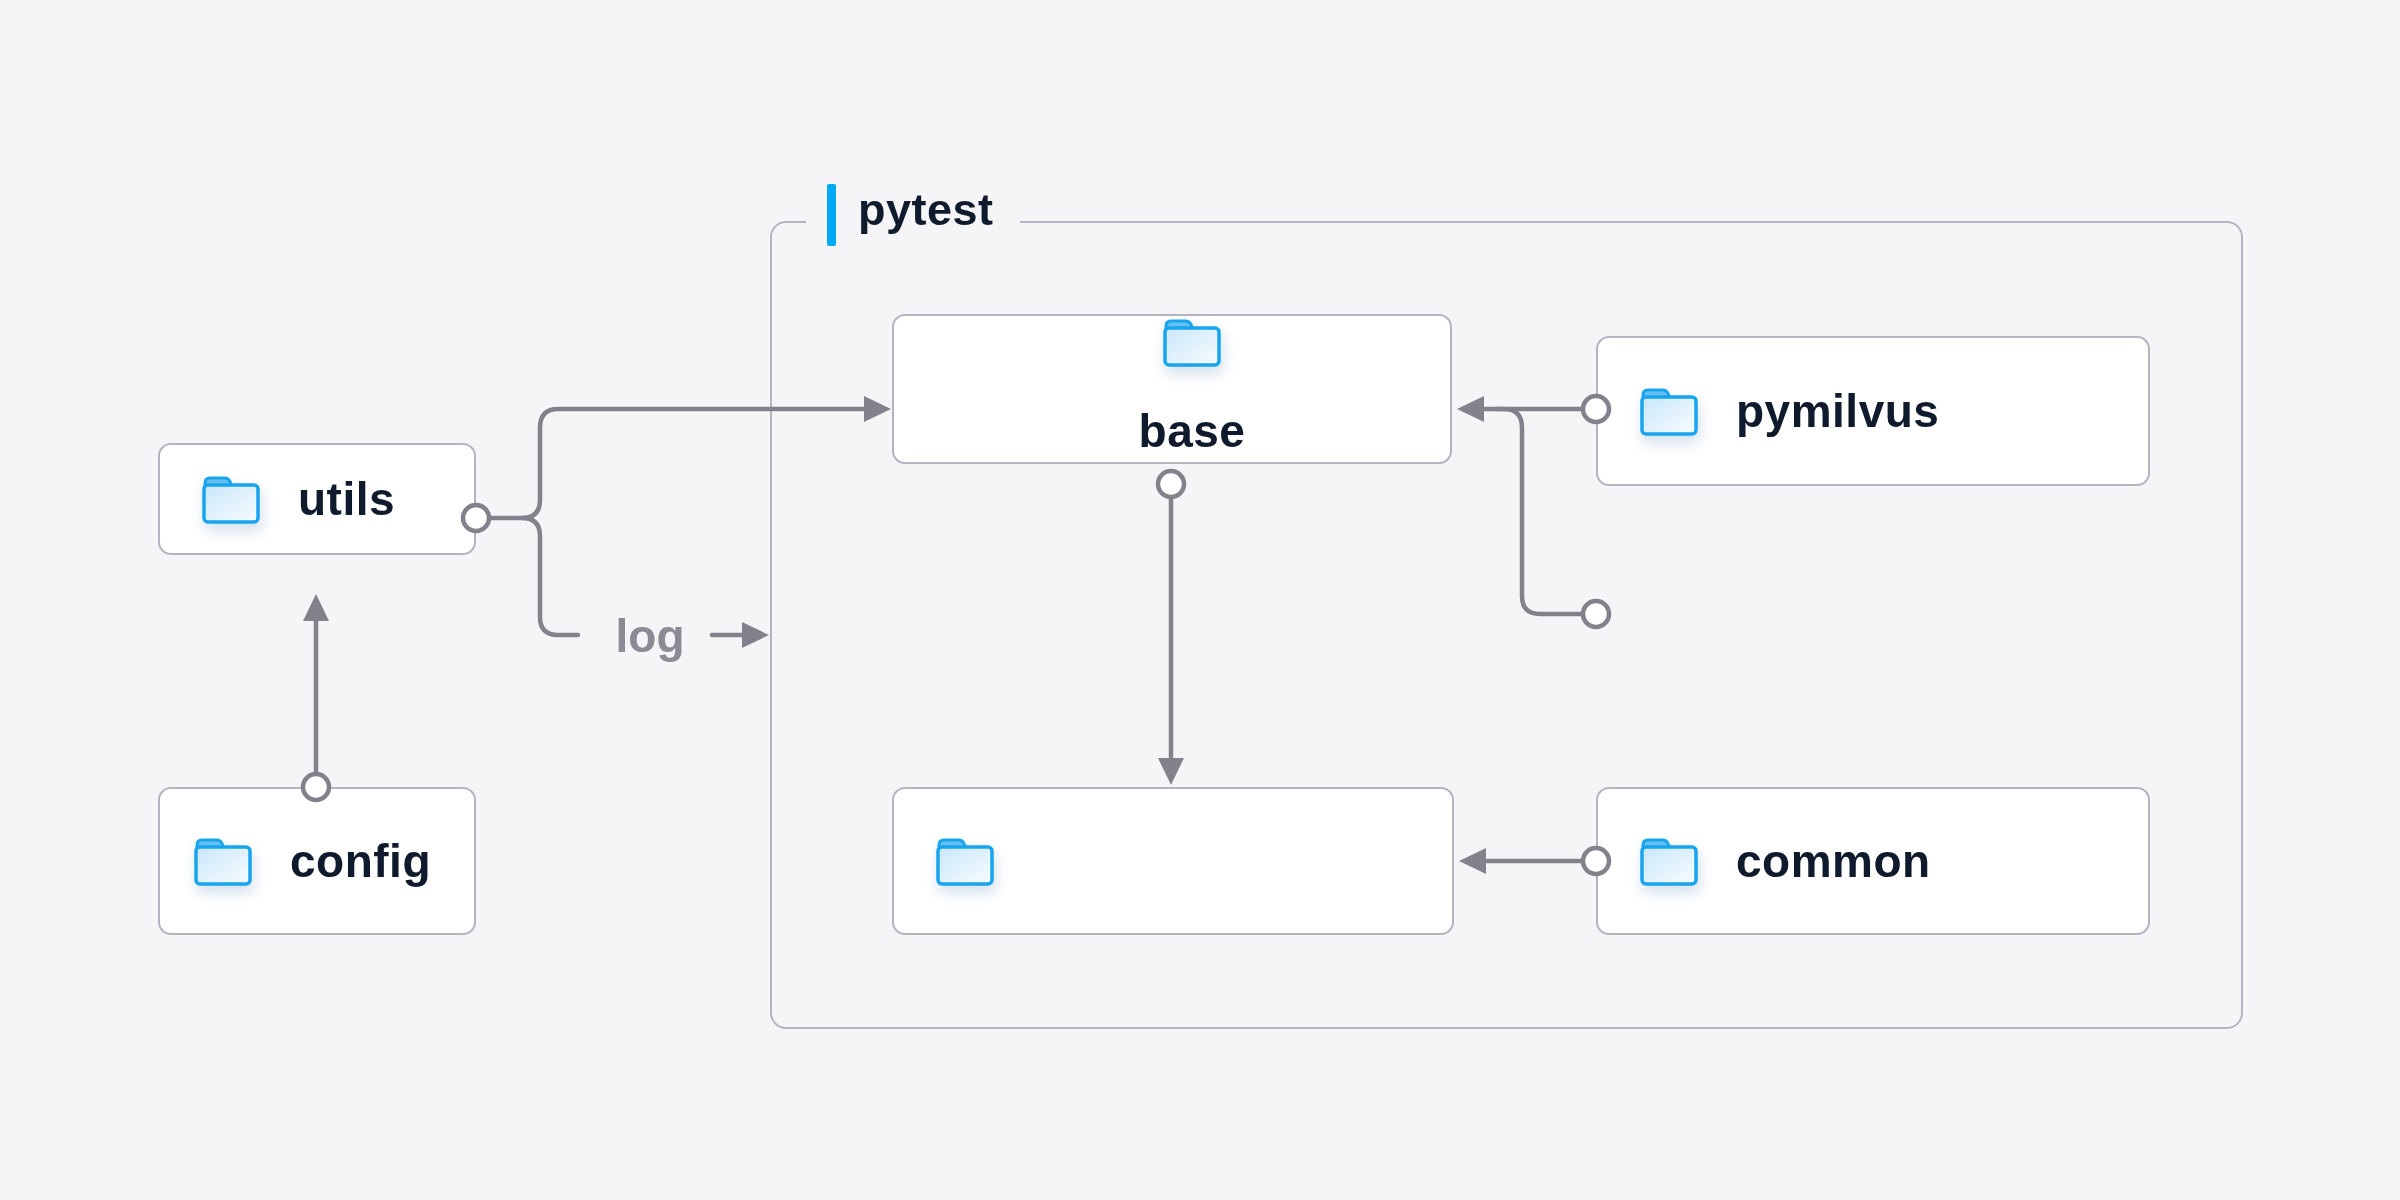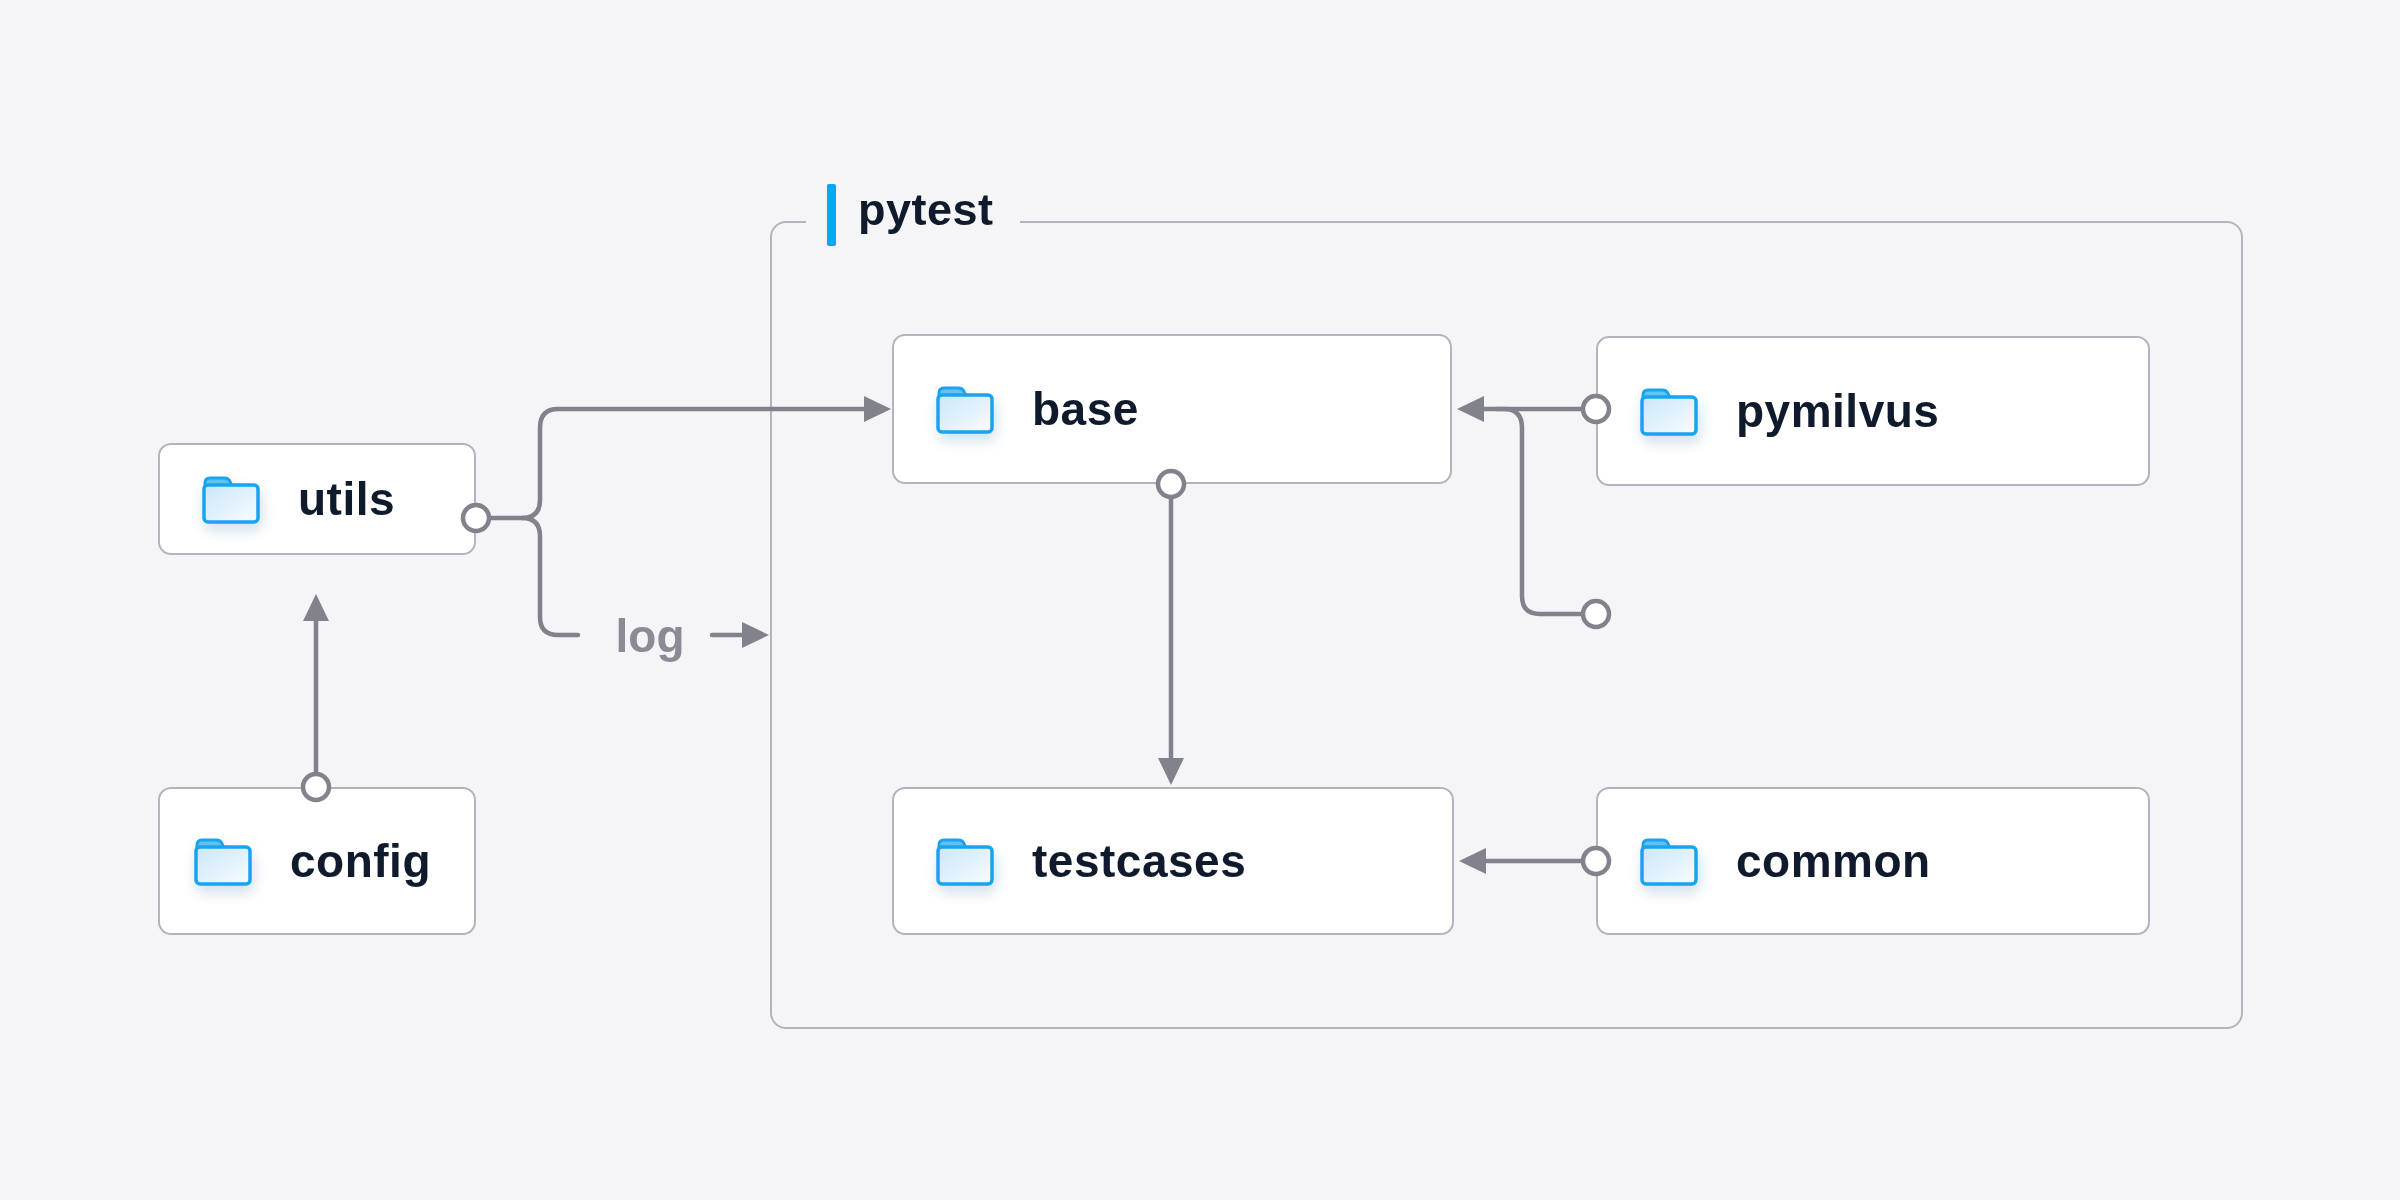--- a/index.html
+++ b/index.html
@@ -62,21 +62,21 @@
     font-size:46px;font-weight:700;color:var(--text-dark);
     letter-spacing:0.5px;
   }
   .folder-icon{
     flex:0 0 auto;
     filter:drop-shadow(2px 7px 7px rgba(125,165,200,0.35));
   }
 
   .node-utils    {left:158px; top:443px; width:318px; height:112px;}
   .node-config   {left:158px; top:787px; width:318px; height:148px;padding-left:32px;}
-  .node-base     {left:892px; top:334px; width:560px; height:150px;}
+  .node-base     {left:892px; top:314px; width:560px; height:150px;flex-direction:column;}
   .node-pymilvus {left:1596px;top:336px; width:554px; height:150px;}
   .node-check    {left:1596px;top:539px; width:554px; height:150px;}
   .node-testcases{left:892px; top:787px; width:562px; height:148px;}
   .node-common   {left:1596px;top:787px; width:554px; height:148px;}
 
   
   .connector-layer{
     position:absolute;inset:0;
     width:2400px;height:1200px;
     z-index:3;
@@ -146,21 +146,20 @@
     </svg>
     <span class="node-label">pymilvus</span>
   </div>
 
 
   <div class="node node-testcases">
     <svg class="folder-icon" width="62" height="52" viewBox="0 0 62 52">
       <path d="M5 18 L5 10 Q5 5 10 5 L24 5 Q28.5 5 30 8.5 L34 18 Z" fill="#66c0f0" stroke="#18a5ee" stroke-width="3" stroke-linejoin="round"></path>
       <rect x="4" y="12" width="54" height="37" rx="4" fill="url(#folderGrad)" stroke="#18a5ee" stroke-width="3.5"></rect>
     </svg>
-    <span class="node-label">testcases</span>
   </div>
 
   <div class="node node-common">
     <svg class="folder-icon" width="62" height="52" viewBox="0 0 62 52">
       <path d="M5 18 L5 10 Q5 5 10 5 L24 5 Q28.5 5 30 8.5 L34 18 Z" fill="#66c0f0" stroke="#18a5ee" stroke-width="3" stroke-linejoin="round"></path>
       <rect x="4" y="12" width="54" height="37" rx="4" fill="url(#folderGrad)" stroke="#18a5ee" stroke-width="3.5"></rect>
     </svg>
     <span class="node-label">common</span>
   </div>
 

